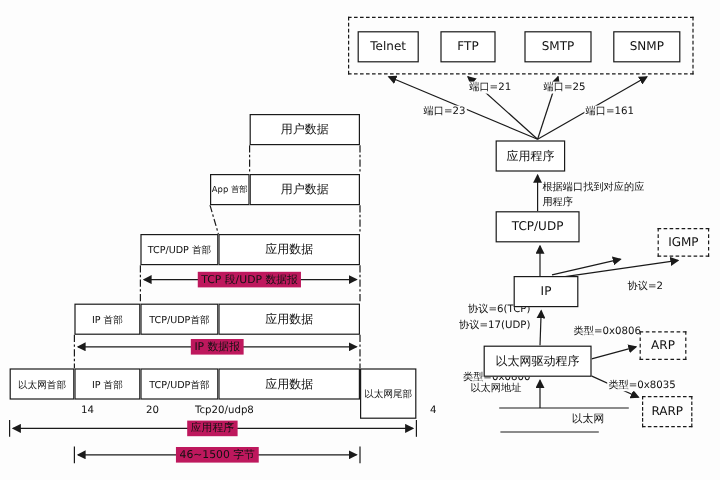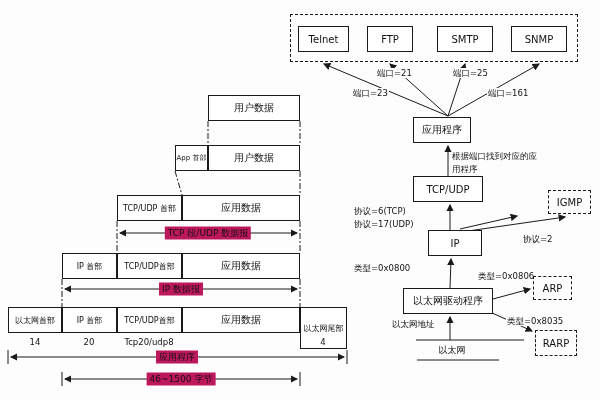--- a/index.html
+++ b/index.html
@@ -5,24 +5,24 @@
   * { margin:0; padding:0; box-sizing:border-box; }
   html,body { width:600px; height:400px; }
   body { font-family:"DejaVu Sans", sans-serif; background:#fdfdfd; color:#111; }
   #diagram { position:relative; width:600px; height:400px; background:#fdfdfd; overflow:hidden; }
   svg.wires { position:absolute; left:0; top:0; pointer-events:none; }
   .box { position:absolute; border:1px solid #1a1a1a; background:#fff; display:flex; align-items:center; justify-content:center; font-size:10px; white-space:nowrap; text-align:center; }
   .dbox { border-style:dashed; background:#fdfdfd; }
   .fs8 { font-size:8px; }
   .fs7 { font-size:7px; }
   .lbl { position:absolute; font-size:8.5px; white-space:nowrap; background:#fdfdfd; padding:0 1px; line-height:1.2; }
-  .ctr { transform:translateX(-50%); }
+  .ctr { transform:translateX(-50%);margin-left:38px; }
   .span-lbl { position:absolute; font-size:9px; background:#be185d; padding:0 3px; white-space:nowrap; transform:translate(-50%,-50%); }
   .note { position:absolute; font-size:8.5px; line-height:1.5; background:transparent; }
-  .ralign { text-align:left; }
+  .ralign { text-align:right;margin-top:47px; }
 </style>
 </head>
 <body>
 
 <div id="diagram">
 
   <svg class="wires" width="600" height="400">
     <defs>
       <marker id="ah" viewBox="0 0 10 10" refX="8.5" refY="5" markerWidth="7.5" markerHeight="7.5" orient="auto-start-reverse">
         <path d="M0,0 L10,5 L0,10 z" fill="#1a1a1a"></path>
@@ -100,21 +100,21 @@
   <div class="span-lbl" style="left:177px;top:357px">应用程序</div>
   <div class="span-lbl" style="left:181px;top:379px">46~1500 字节</div>
 
   <div class="box dbox" style="left:290px;top:14px;width:288px;height:48px"></div>
   <div class="box" style="left:298px;top:26px;width:51px;height:26px">Telnet</div>
   <div class="box" style="left:367px;top:26px;width:46px;height:26px">FTP</div>
   <div class="box" style="left:437px;top:26px;width:56px;height:26px">SMTP</div>
   <div class="box" style="left:511px;top:26px;width:56px;height:26px">SNMP</div>
 
   <div class="lbl" style="left:352px;top:88px">端口=23</div>
-  <div class="lbl" style="left:376px;top:68px">端口=21</div>
+  <div class="lbl" style="left:390px;top:68px">端口=21</div>
   <div class="lbl" style="left:452px;top:68px">端口=25</div>
   <div class="lbl" style="left:487px;top:88px">端口=161</div>
 
   <div class="box" style="left:413px;top:117px;width:58px;height:26px">应用程序</div>
 
   <div class="note" style="left:452px;top:150px;width:88px">根据端口找到对应的应用程序</div>
 
   <div class="box" style="left:413px;top:176px;width:70px;height:26px">TCP/UDP</div>
 
   <div class="lbl ralign" style="left:353px;top:206px;width:90px">协议=6(TCP)</div>

